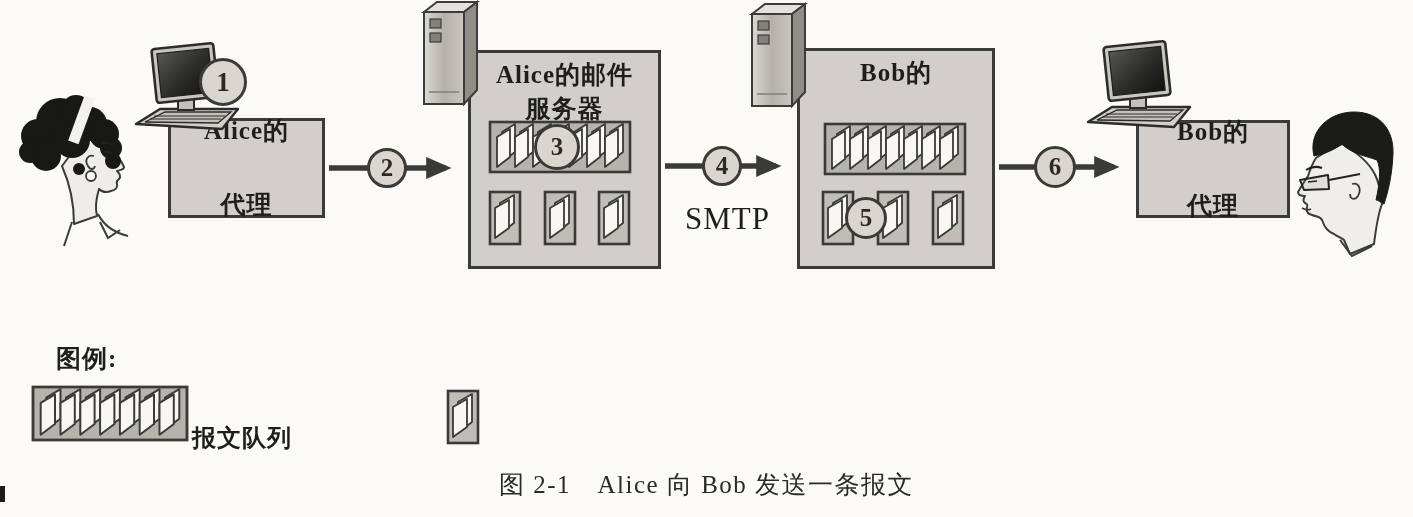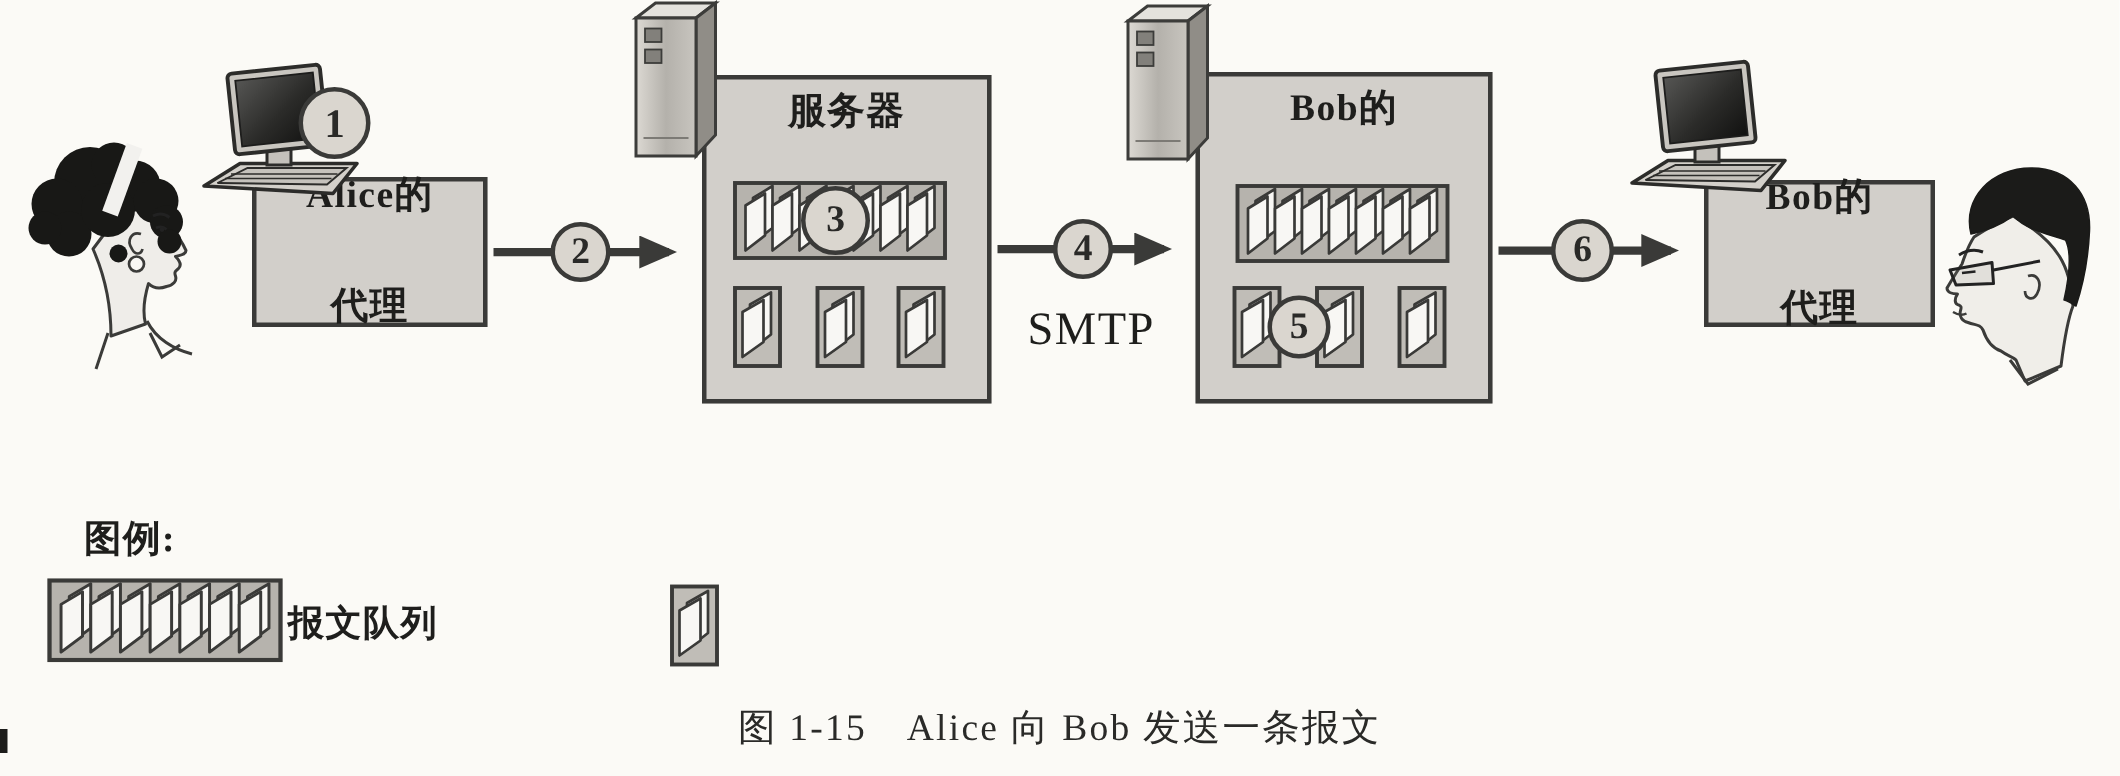--- a/index.html
+++ b/index.html
@@ -28,20 +28,21 @@
 <body>
 
 <div id="stage">
 
   <div class="node-box agent-box" style="left:168px;top:118px;width:157px;height:100px;">
     <div class="node-label">Alice的</div>
     <div class="node-label">代理</div>
   </div>
 
   <div class="node-box server-box" style="left:468px;top:50px;width:193px;height:219px;">
+    <div class="node-label">Alice的邮件</div>
     <div class="node-label">服务器</div>
   </div>
 
   <div class="node-box server-box" style="left:797px;top:48px;width:198px;height:221px;">
     <div class="node-label">Bob的</div>
   </div>
 
   <div class="node-box agent-box" style="left:1136px;top:120px;width:154px;height:98px;">
     <div class="node-label">Bob的</div>
     <div class="node-label">代理</div>
@@ -215,16 +216,16 @@
   <div class="step-circle" style="left:199px;top:58px;width:48px;height:48px;font-size:27px;">1</div>
   <div class="step-circle" style="left:367px;top:148px;width:40px;height:40px;">2</div>
   <div class="step-circle" style="left:534px;top:124px;width:46px;height:46px;">3</div>
   <div class="step-circle" style="left:702px;top:146px;width:40px;height:40px;">4</div>
   <div class="step-circle" style="left:845px;top:197px;width:42px;height:42px;">5</div>
   <div class="step-circle" style="left:1034px;top:146px;width:42px;height:42px;">6</div>
 
   <div class="float-label" id="smtp-label" style="left:685px;top:201px;width:74px;">SMTP</div>
 
   <div class="float-label" id="legend-title" style="left:56px;top:342px;">图例:</div>
-  <div class="float-label legend-text" style="left:192px;top:399px;text-align:right;">报文队列</div>
-
-  <div class="float-label" id="caption" style="top:468px;">图 1-15　Alice 向 Bob 发送一条报文</div>
+  <div class="float-label legend-text" style="left:192px;top:422px;text-align:right;">报文队列</div>
+
+  <div class="float-label" id="caption" style="top:468px;">图 2-1　Alice 向 Bob 发送一条报文</div>
 </div>
 
 </body></html>

